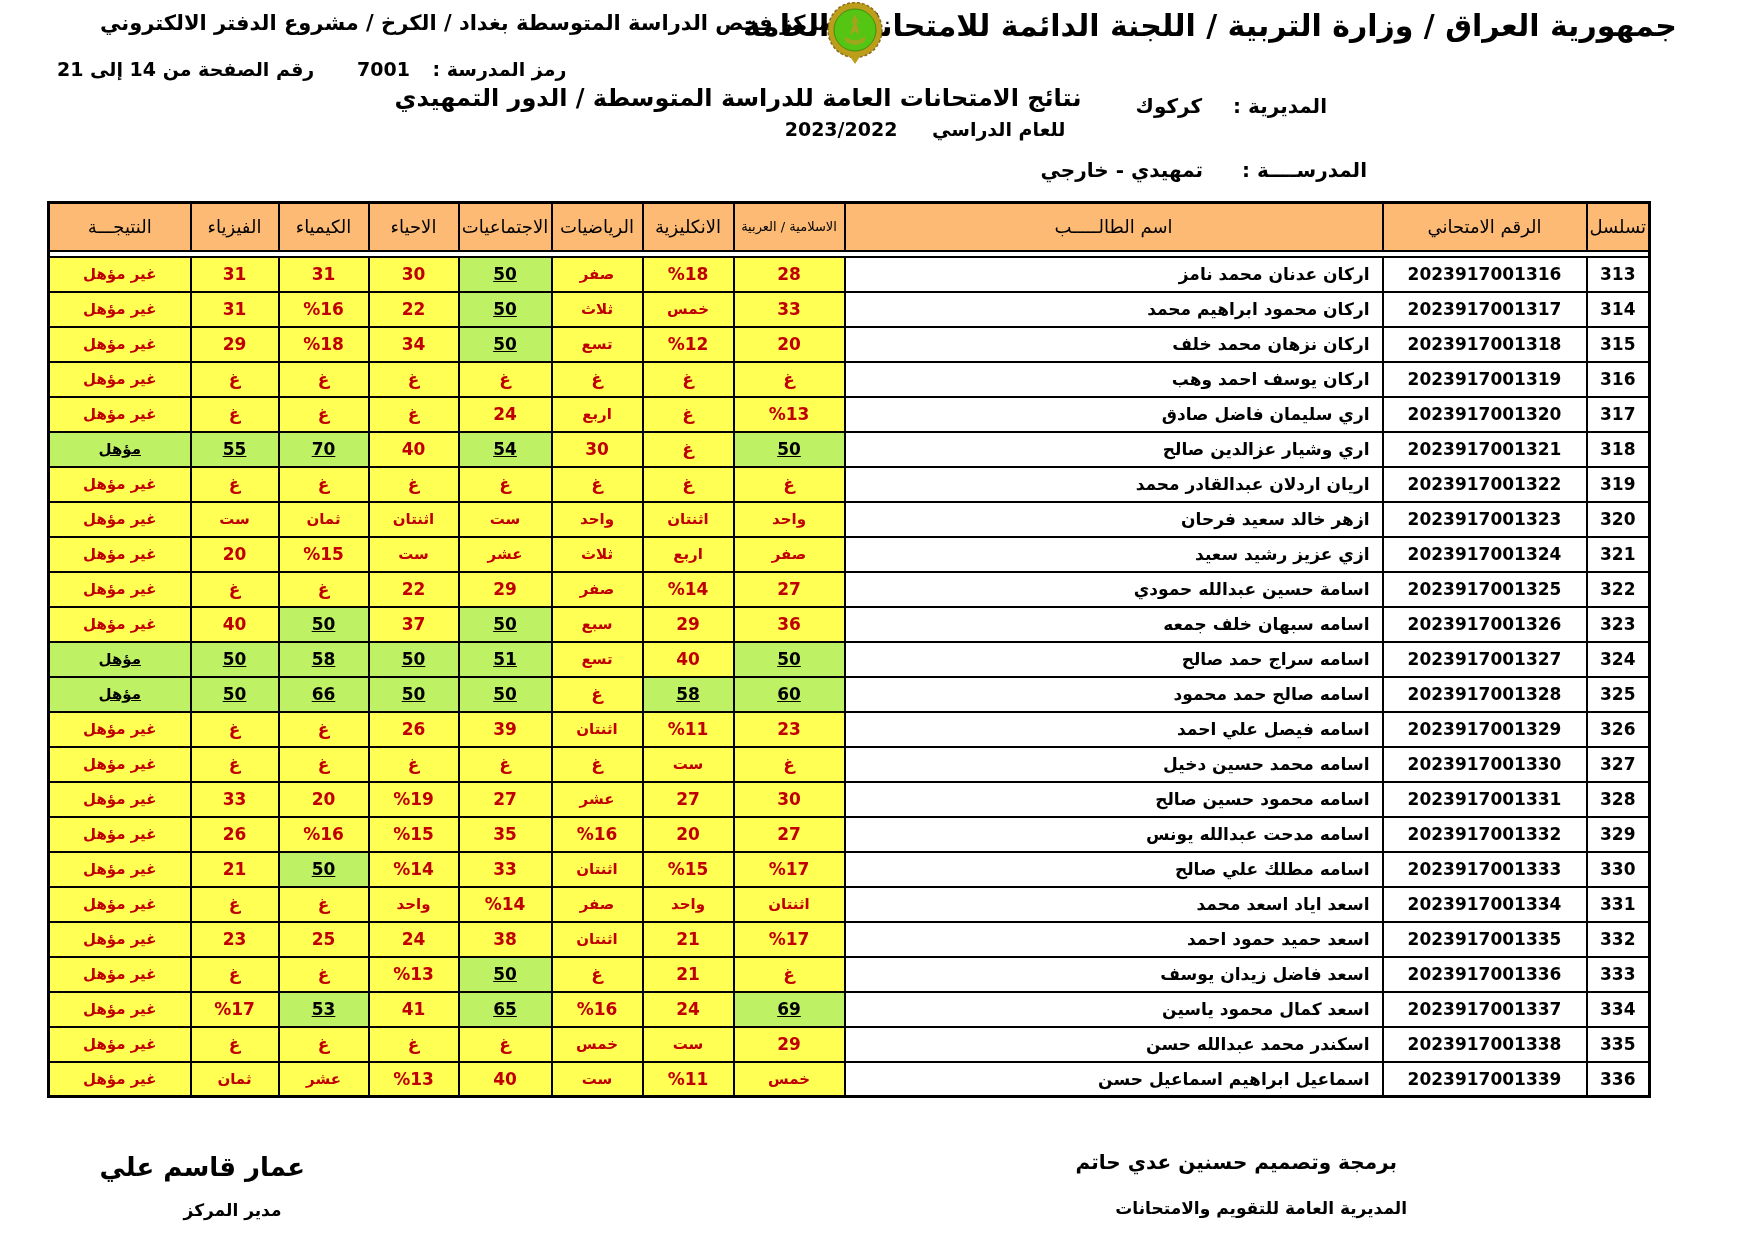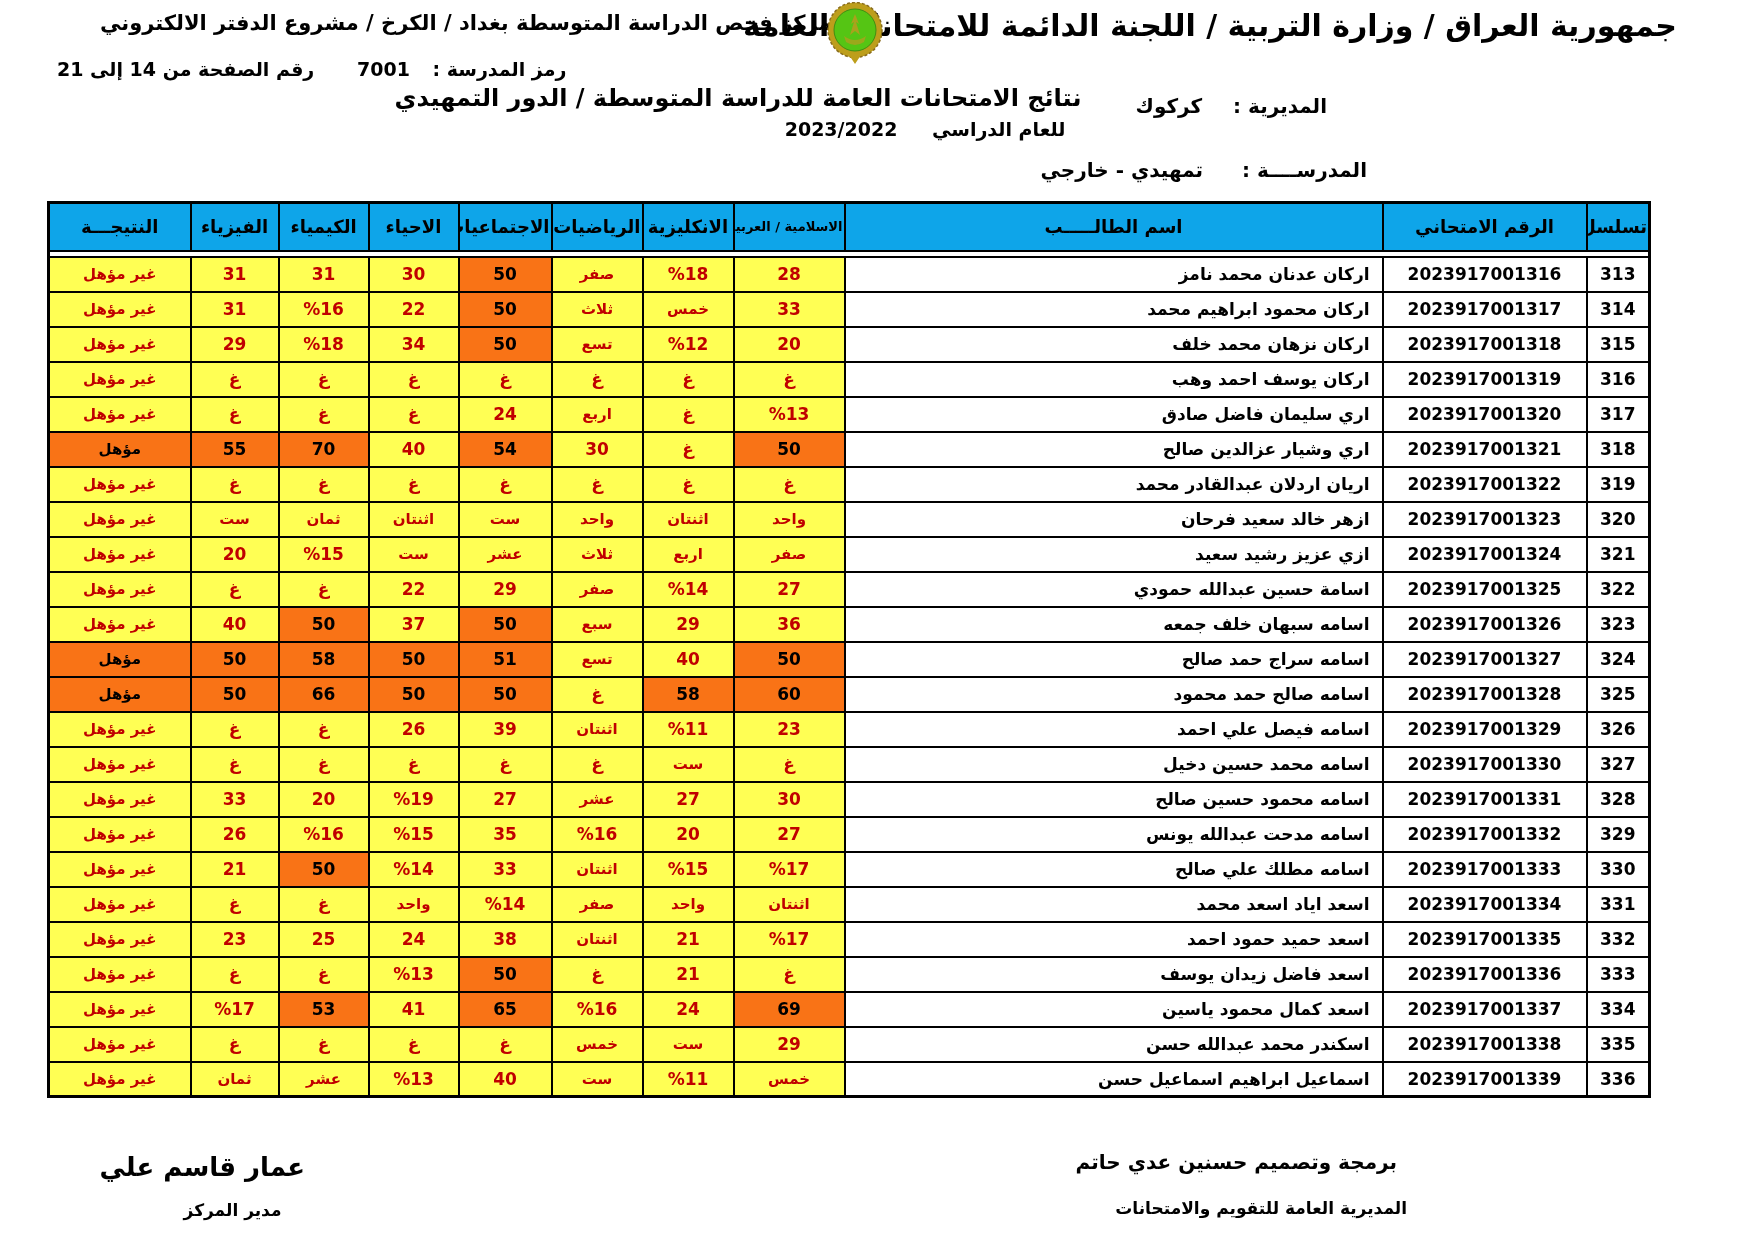--- a/index.html
+++ b/index.html
@@ -24,29 +24,29 @@
   .directorate{top:94px;right:427px;font-size:20px;font-weight:bold;white-space:nowrap;}
   .directorate .val{margin-right:24px;}
   .school-line{top:158px;right:387px;font-size:20px;font-weight:bold;white-space:nowrap;}
   .school-line .val{margin-right:32px;}
 
   
   .tbl-wrap{top:201px;right:103px;}
   table{border-collapse:collapse;table-layout:fixed;width:1601px;border:3px solid #000;}
   th,td{border:2px solid #000;overflow:hidden;white-space:nowrap;}
   thead tr{height:48px;}
-  th{background:#0ea5e9;font-size:18px;font-weight:bold;text-align:center;}
+  th{background:#fdba74;font-size:18px;font-weight:normal;text-align:center;}
   th.small{font-size:13px;}
   tbody tr{height:35px;}
   tr.spacer{height:6px;}
   tr.spacer td{border-top:none;border-bottom:none;background:#fff;}
   td{font-size:17px;font-weight:bold;text-align:center;background:#fff;color:#000;}
   td.name{text-align:right;padding-right:12px;padding-left:32px;}
   td.fail{background:#FFFF54;color:#C00000;}
-  td.pass{background:#f97316;color:#000;}
+  td.pass{background:#bef264;color:#000;text-decoration:underline;}
   td.word{font-size:15px;}
 
   
   .designer-line{top:1150px;right:357px;font-size:20px;font-weight:bold;white-space:nowrap;}
   .general-directorate-line{top:1198px;right:347px;font-size:17px;font-weight:bold;white-space:nowrap;}
   .manager-name{top:1152px;left:160px;width:145px;text-align:center;font-size:26px;font-weight:bold;white-space:nowrap;}
   .manager-title{top:1200px;left:160px;width:145px;text-align:center;font-size:17px;font-weight:bold;white-space:nowrap;}
 </style>
 </head>
 <body>

